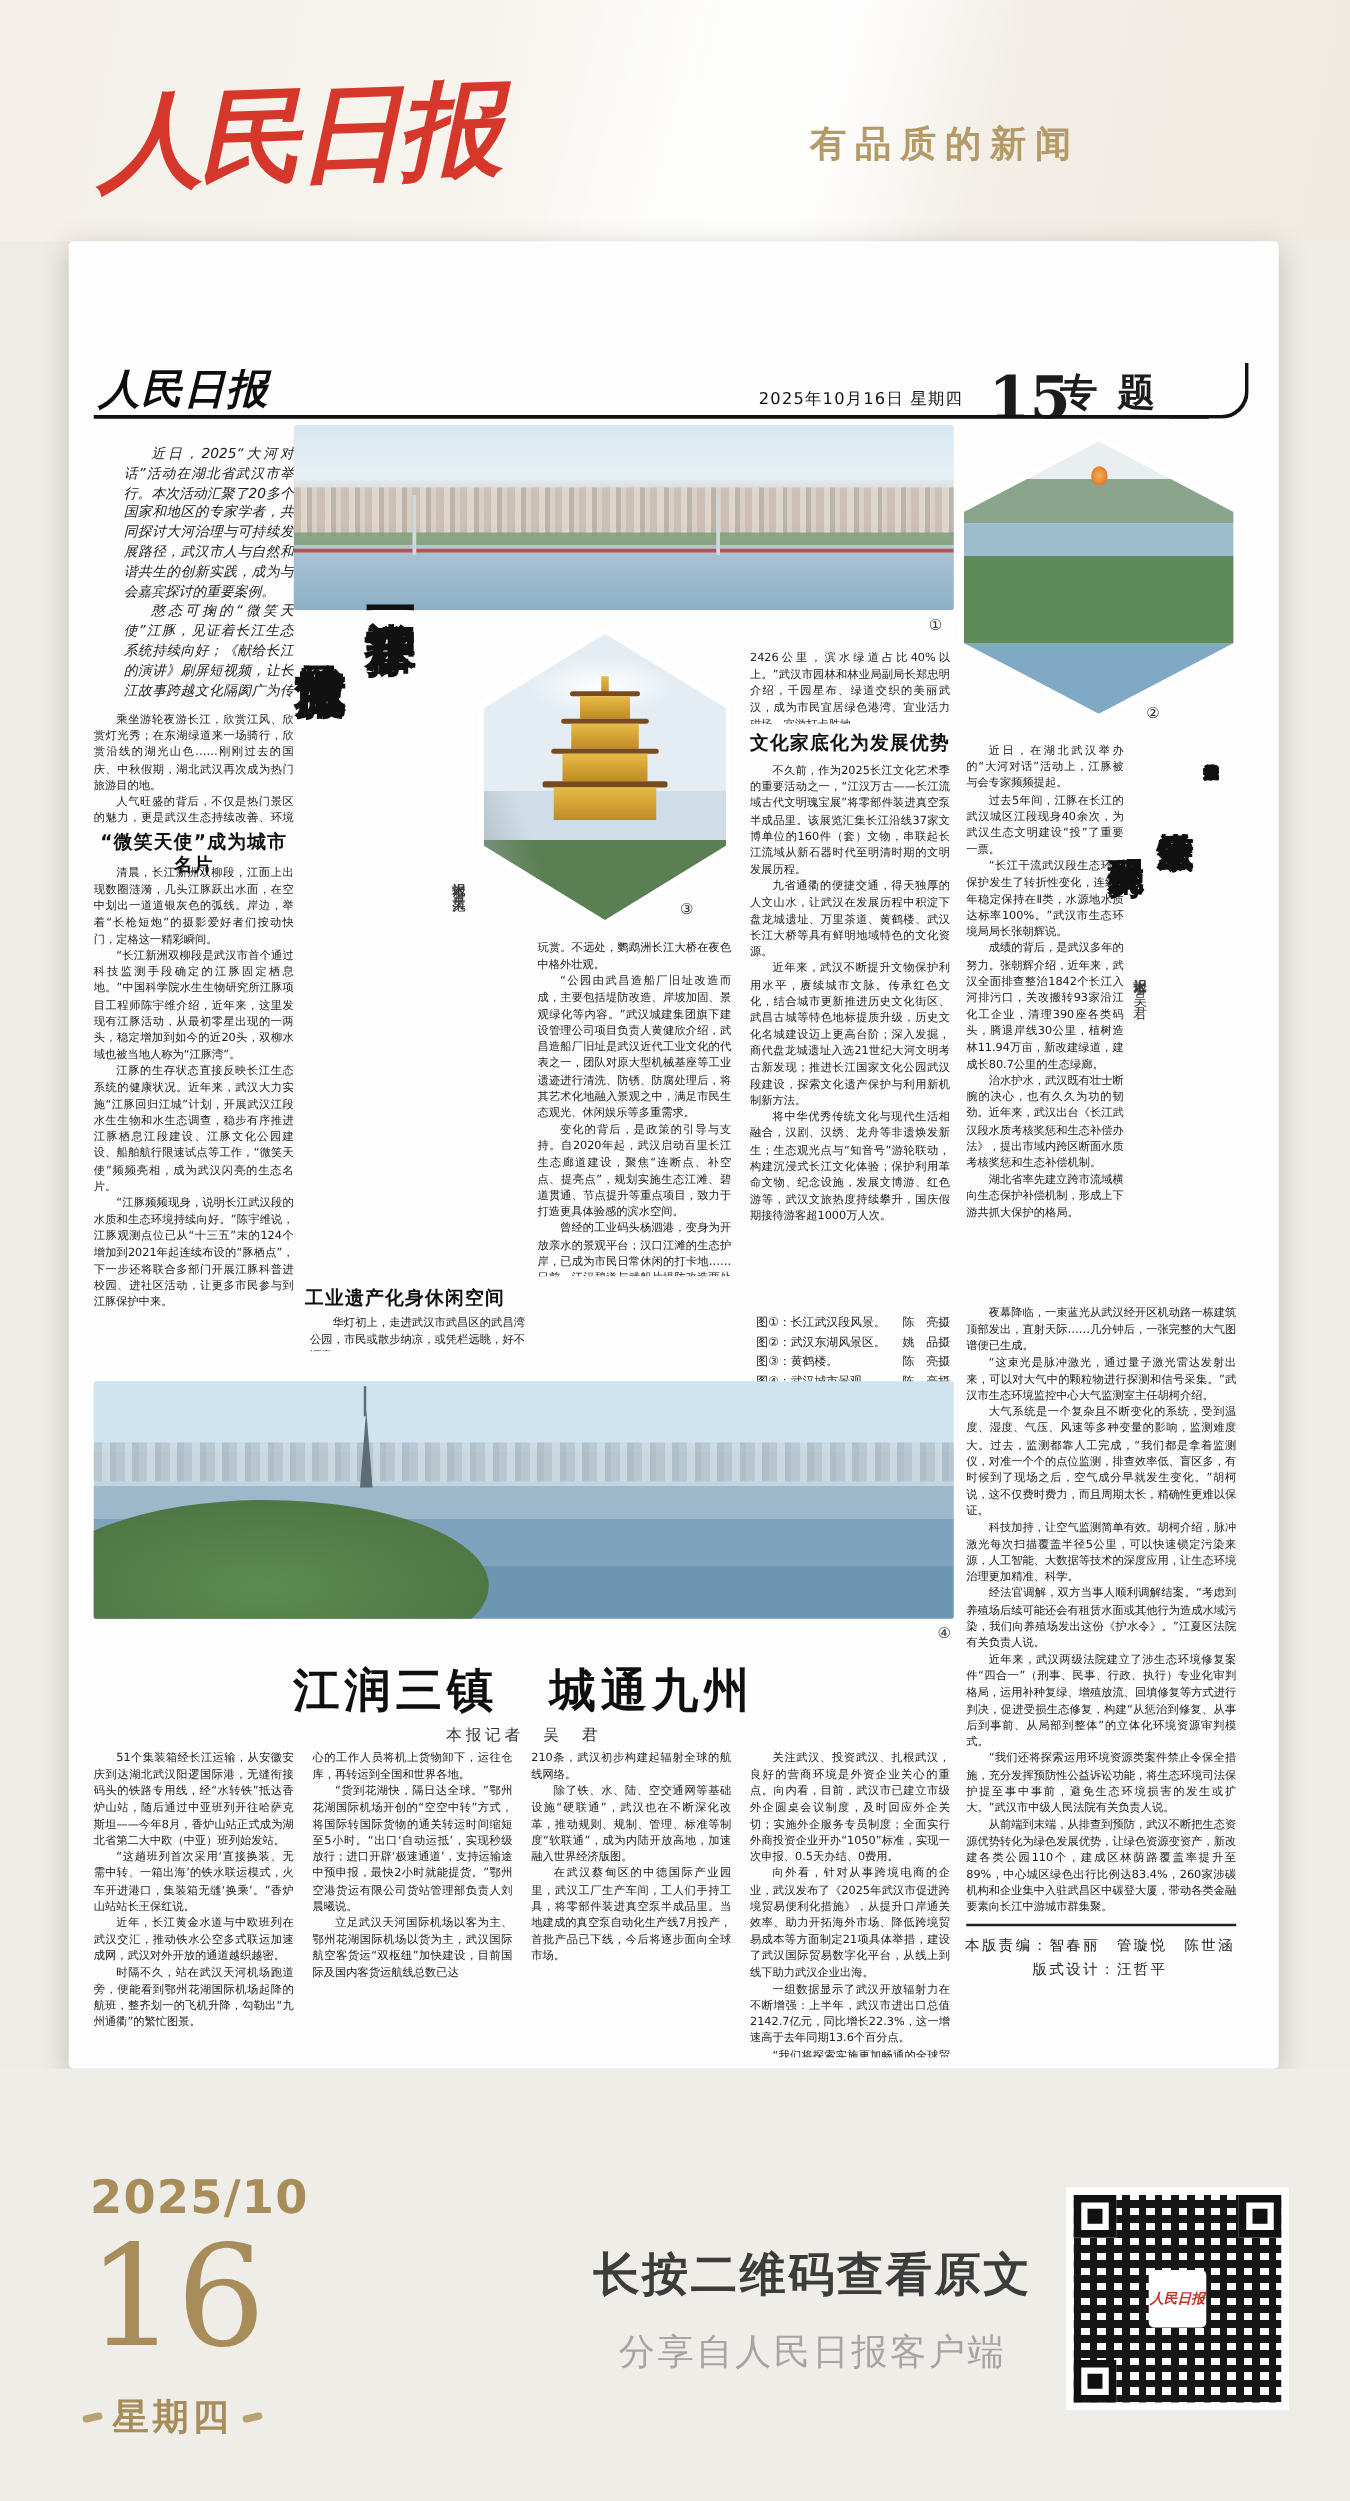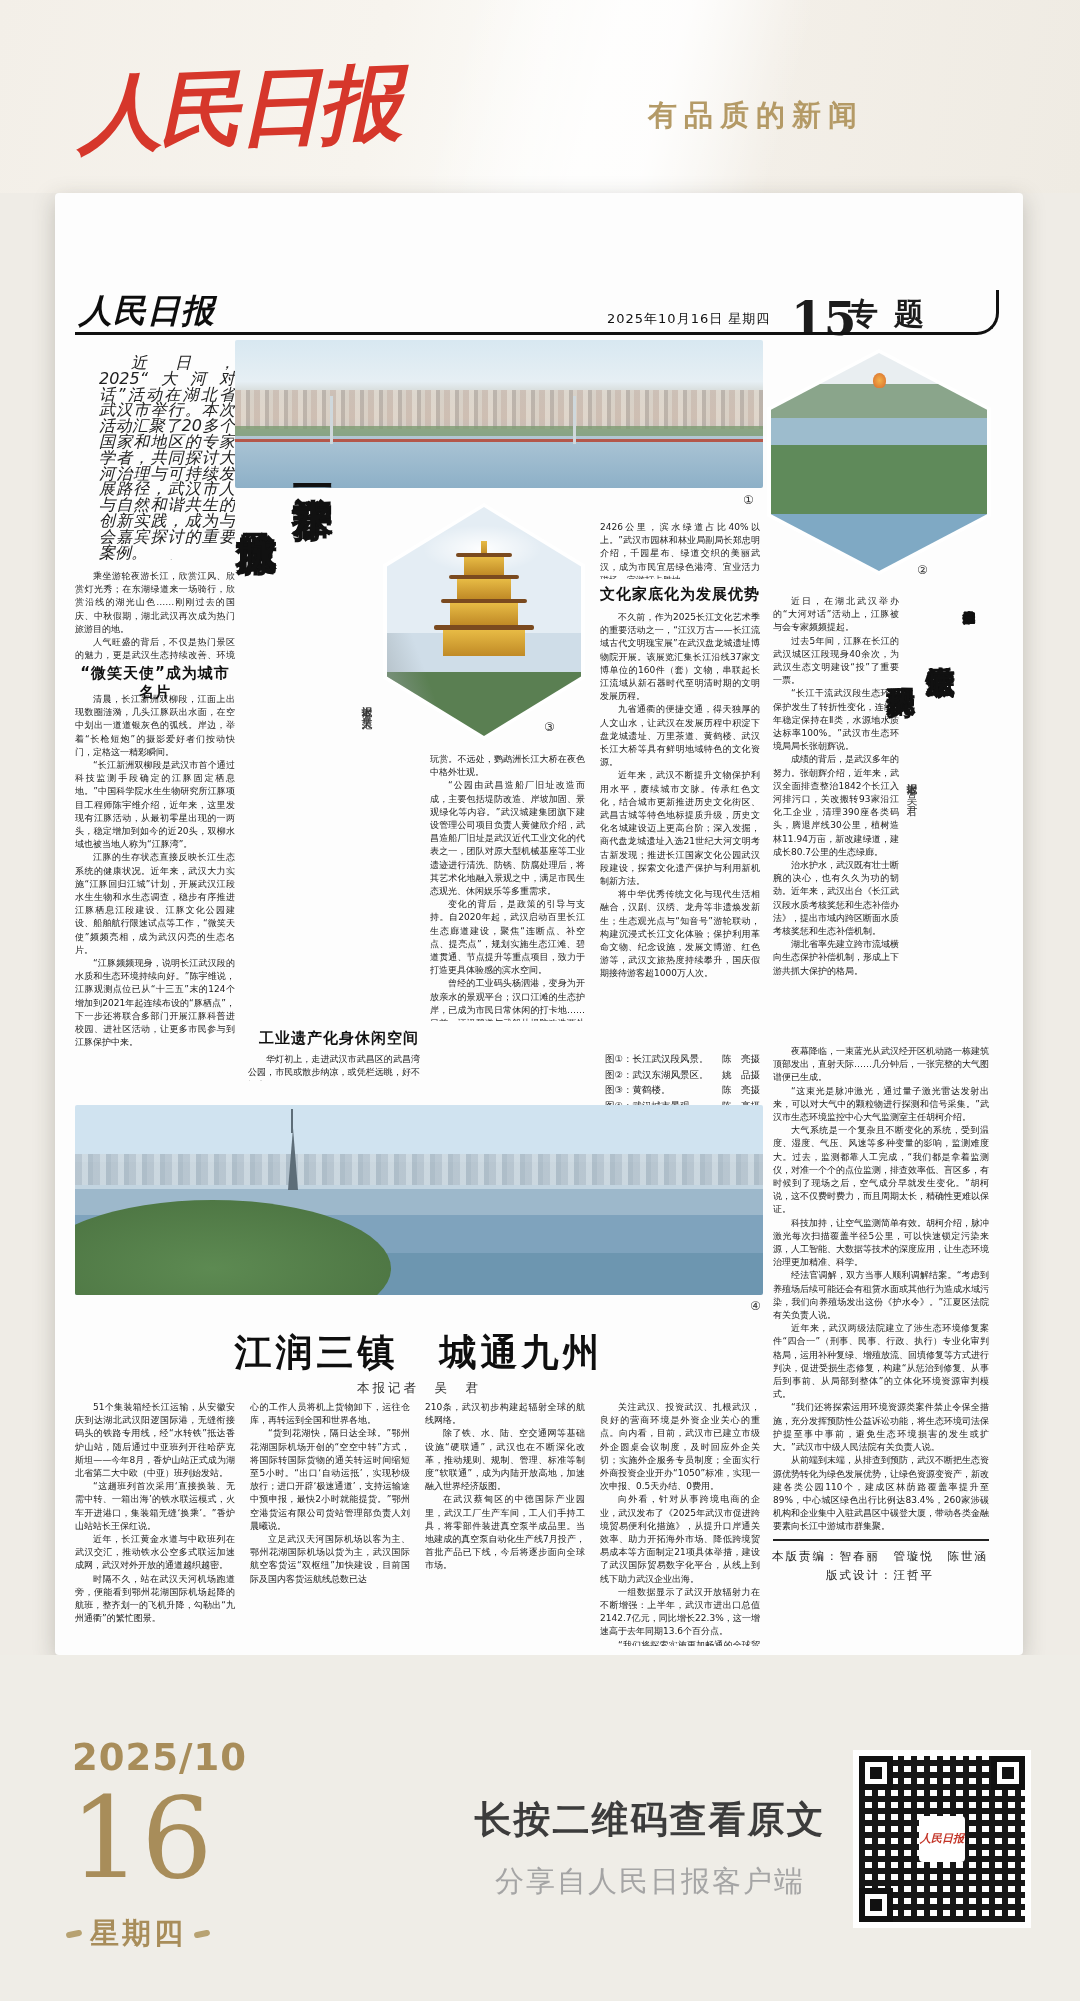--- a/index.html
+++ b/index.html
@@ -24,21 +24,21 @@
   .mast-date{left:552px;top:117px;font-size:13px;color:#111;letter-spacing:1px;}
   .mast-no{left:736px;top:98px;font-size:47px;font-weight:bold;font-family:"DejaVu Serif","Liberation Serif",serif;}
   .mast-sec{left:793px;top:101px;font-size:30px;font-weight:bold;letter-spacing:16px;}
   .mast-rule{left:20px;top:139px;width:892px;height:3px;background:#111;}
   .mast-corner{left:880px;top:97px;width:64px;height:45px;border-right:3px solid #111;
     border-bottom:3px solid #111;border-bottom-right-radius:22px;}
   
   .btxt p{margin:0;text-indent:2em;font-size:9px;line-height:13.2px;text-align:justify;color:#202020;}
   .btxt{overflow:hidden;}
   .note{font-style:italic;color:#2a2a2a;}
-  .note p{font-size:16px;line-height:15.8px;}
+  .note p{font-size:11px;line-height:15.8px;}
   .col-head{font-weight:bold;font-size:15px;text-align:center;letter-spacing:1px;color:#111;}
   .vhead{writing-mode:vertical-rl;text-orientation:upright;font-weight:bold;color:#111;}
   .vby{writing-mode:vertical-rl;text-orientation:upright;color:#333;}
   
   .ph{overflow:hidden;}
   .photo1{left:180px;top:147px;width:528px;height:148px;border-radius:2px;
     background:linear-gradient(#d8e8f1 0%,#e6eff4 28%,#d4d9d6 36%,#ded5c9 52%,#a9c3d4 68%,#8db0c7 100%);}
   .p1-city{left:0;top:34%;width:100%;height:26%;opacity:.75;
     background:repeating-linear-gradient(90deg,#c9b7ab 0 6px,#e0d6cb 6px 11px,#b3a89f 11px 15px,#d8cec3 15px 19px);}
   .p1-green{left:0;top:58%;width:100%;height:7%;background:#7d9b72;opacity:.8;}
@@ -172,31 +172,31 @@
     </div>
     <div class="abs ph-label" style="left:489px;top:527px;">③</div>
 
     <div class="abs btxt" style="left:375px;top:560px;width:155px;height:268px;">
       <p style="text-indent:0;">玩赏。不远处，鹦鹉洲长江大桥在夜色中格外壮观。</p>
       <p>“公园由武昌造船厂旧址改造而成，主要包括堤防改造、岸坡加固、景观绿化等内容。”武汉城建集团旗下建设管理公司项目负责人黄健欣介绍，武昌造船厂旧址是武汉近代工业文化的代表之一，团队对原大型机械基座等工业遗迹进行清洗、防锈、防腐处理后，将其艺术化地融入景观之中，满足市民生态观光、休闲娱乐等多重需求。</p>
       <p>变化的背后，是政策的引导与支持。自2020年起，武汉启动百里长江生态廊道建设，聚焦“连断点、补空点、提亮点”，规划实施生态江滩、碧道贯通、节点提升等重点项目，致力于打造更具体验感的滨水空间。</p>
       <p>曾经的工业码头杨泗港，变身为开放亲水的景观平台；汉口江滩的生态护岸，已成为市民日常休闲的打卡地……日前，江汉碧道与武船片堤防改造两处关键“堵点”顺利打通，武汉两江四岸生态岸线实现全线贯通。</p>
 
     </div>
-    <div class="abs col-head" style="left:198px;top:836px;width:172px;">工业遗产化身休闲空间</div>
+    <div class="abs col-head" style="left:183px;top:836px;width:172px;">工业遗产化身休闲空间</div>
     <div class="abs btxt" style="left:193px;top:860px;width:172px;height:28px;">
       <p>华灯初上，走进武汉市武昌区的武昌湾公园，市民或散步纳凉，或凭栏远眺，好不惬意。</p>
     </div>
 
     <div class="abs btxt" style="left:545px;top:328px;width:160px;height:58px;">
       <p style="text-indent:0;">2426公里，滨水绿道占比40%以上。”武汉市园林和林业局副局长郑忠明介绍，千园星布、绿道交织的美丽武汉，成为市民宜居绿色港湾、宜业活力磁场、宜游打卡胜地。</p>
     </div>
     <div class="abs col-head" style="left:545px;top:392px;width:160px;">文化家底化为发展优势</div>
     <div class="abs btxt" style="left:545px;top:418px;width:160px;height:428px;">
-      <p>不久前，作为2025长江文化艺术季的重要活动之一，“江汉万古——长江流域古代文明瑰宝展”在武汉盘龙城遗址博物院开展。该展览汇集长江沿线37家文博单位的160件（套）文物，串联起长江流域从新石器时代至明清时期的文明发展历程。</p>
+      <p>不久前，作为2025长江文化艺术季的重要活动之一，“江汉万古——长江流域古代文明瑰宝展”将零部件装进真空泵半成品里。该展览汇集长江沿线37家文博单位的160件（套）文物，串联起长江流域从新石器时代至明清时期的文明发展历程。</p>
       <p>九省通衢的便捷交通，得天独厚的人文山水，让武汉在发展历程中积淀下盘龙城遗址、万里茶道、黄鹤楼、武汉长江大桥等具有鲜明地域特色的文化资源。</p>
       <p>近年来，武汉不断提升文物保护利用水平，赓续城市文脉。传承红色文化，结合城市更新推进历史文化街区、武昌古城等特色地标提质升级，历史文化名城建设迈上更高台阶；深入发掘，商代盘龙城遗址入选21世纪大河文明考古新发现；推进长江国家文化公园武汉段建设，探索文化遗产保护与利用新机制新方法。</p>
       <p>将中华优秀传统文化与现代生活相融合，汉剧、汉绣、龙舟等非遗焕发新生；生态观光点与“知音号”游轮联动，构建沉浸式长江文化体验；保护利用革命文物、纪念设施，发展文博游、红色游等，武汉文旅热度持续攀升，国庆假期接待游客超1000万人次。</p>
 
     </div>
 
     <div class="abs" style="left:550px;top:858px;width:155px;">
       <div class="cap-row">
         <span>图①：长江武汉段风景。</span>
         <span>陈　亮摄</span>

